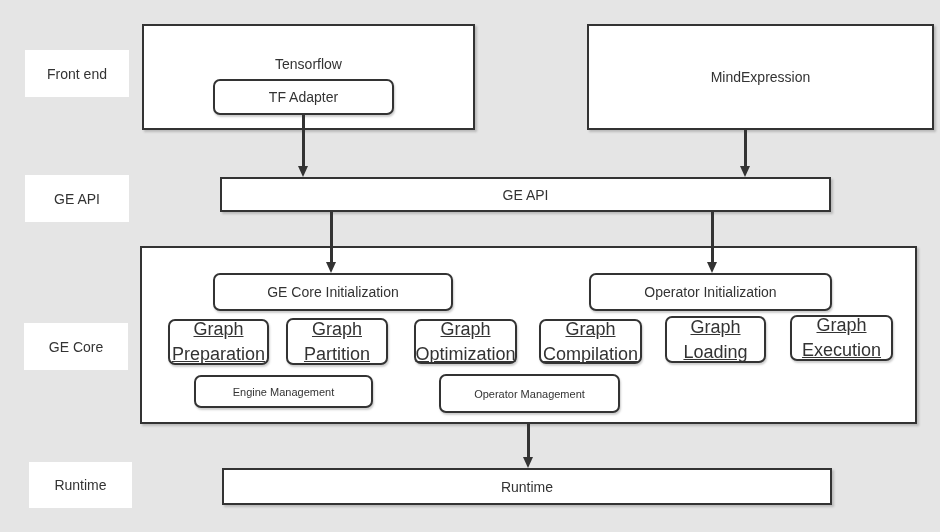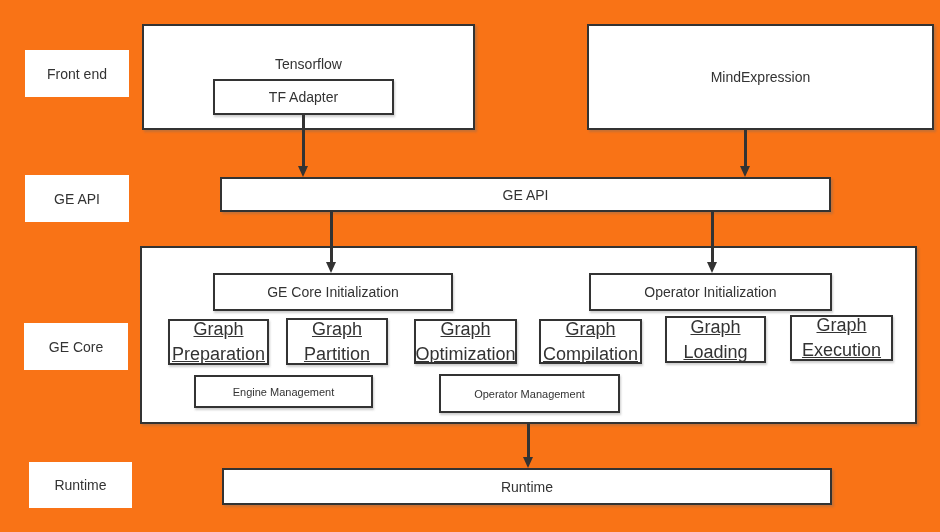--- a/index.html
+++ b/index.html
@@ -8,40 +8,40 @@
   }
   body {
     width: 940px; height: 532px;
     position: relative;
     font-family: "Liberation Sans", "DejaVu Sans", sans-serif;
     color: #333333;
   }
   .canvas {
     position: absolute; left: 0; top: 0;
     width: 940px; height: 532px;
-    background: #f97316;
+    background: #e5e5e5;
     overflow: hidden;
   }
   .row-label {
     position: absolute;
     background: #ffffff;
     display: flex; align-items: center; justify-content: center;
     font-size: 14px; color: #333333;
   }
   .box {
     position: absolute;
     background: #ffffff;
     border: 2px solid #333333;
     display: flex; align-items: center; justify-content: center;
     text-align: center;
     font-size: 14px; color: #333333;
     box-sizing: border-box;
   }
   .bigbox { box-shadow: 2px 2px 2px rgba(110,110,110,0.35); }
-  .innerbox { box-shadow: 1px 2px 2px rgba(90,90,90,0.30); }
+  .innerbox { box-shadow: 1px 2px 2px rgba(90,90,90,0.30); border-radius: 7px; }
   .tensorflow-box { display: block; }
   .tf-title {
     margin-top: 30px;
     text-align: center;
     font-size: 14px;
   }
   .stage {
     font-size: 18px;
     line-height: 25px;
     white-space: pre-line;

